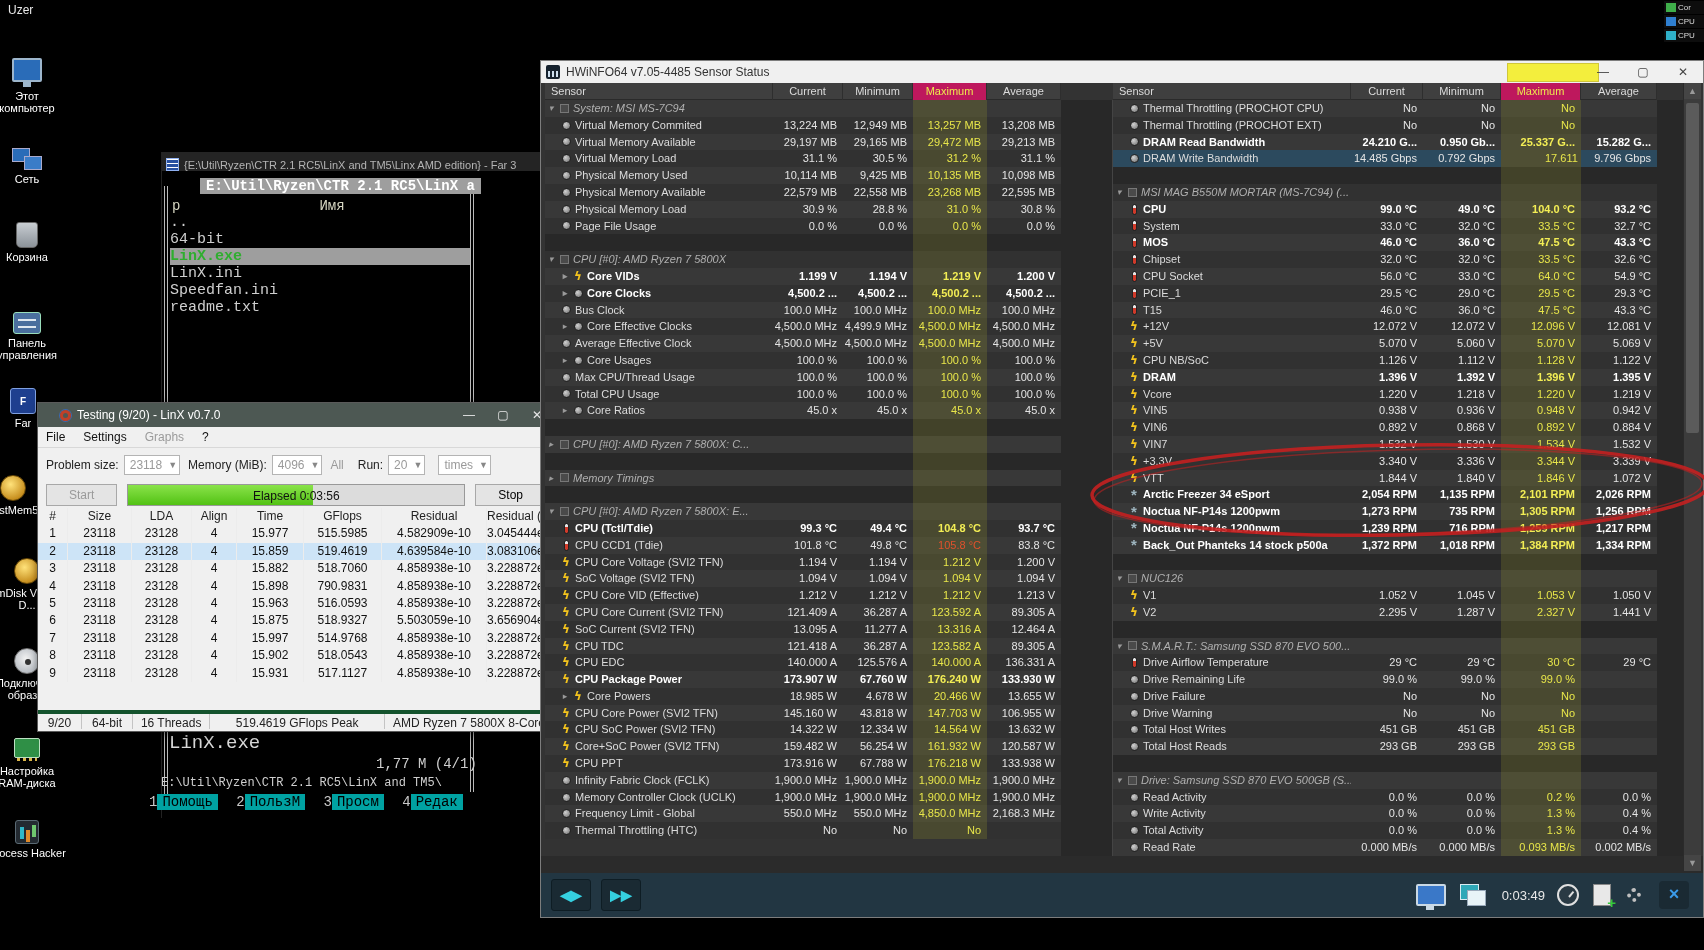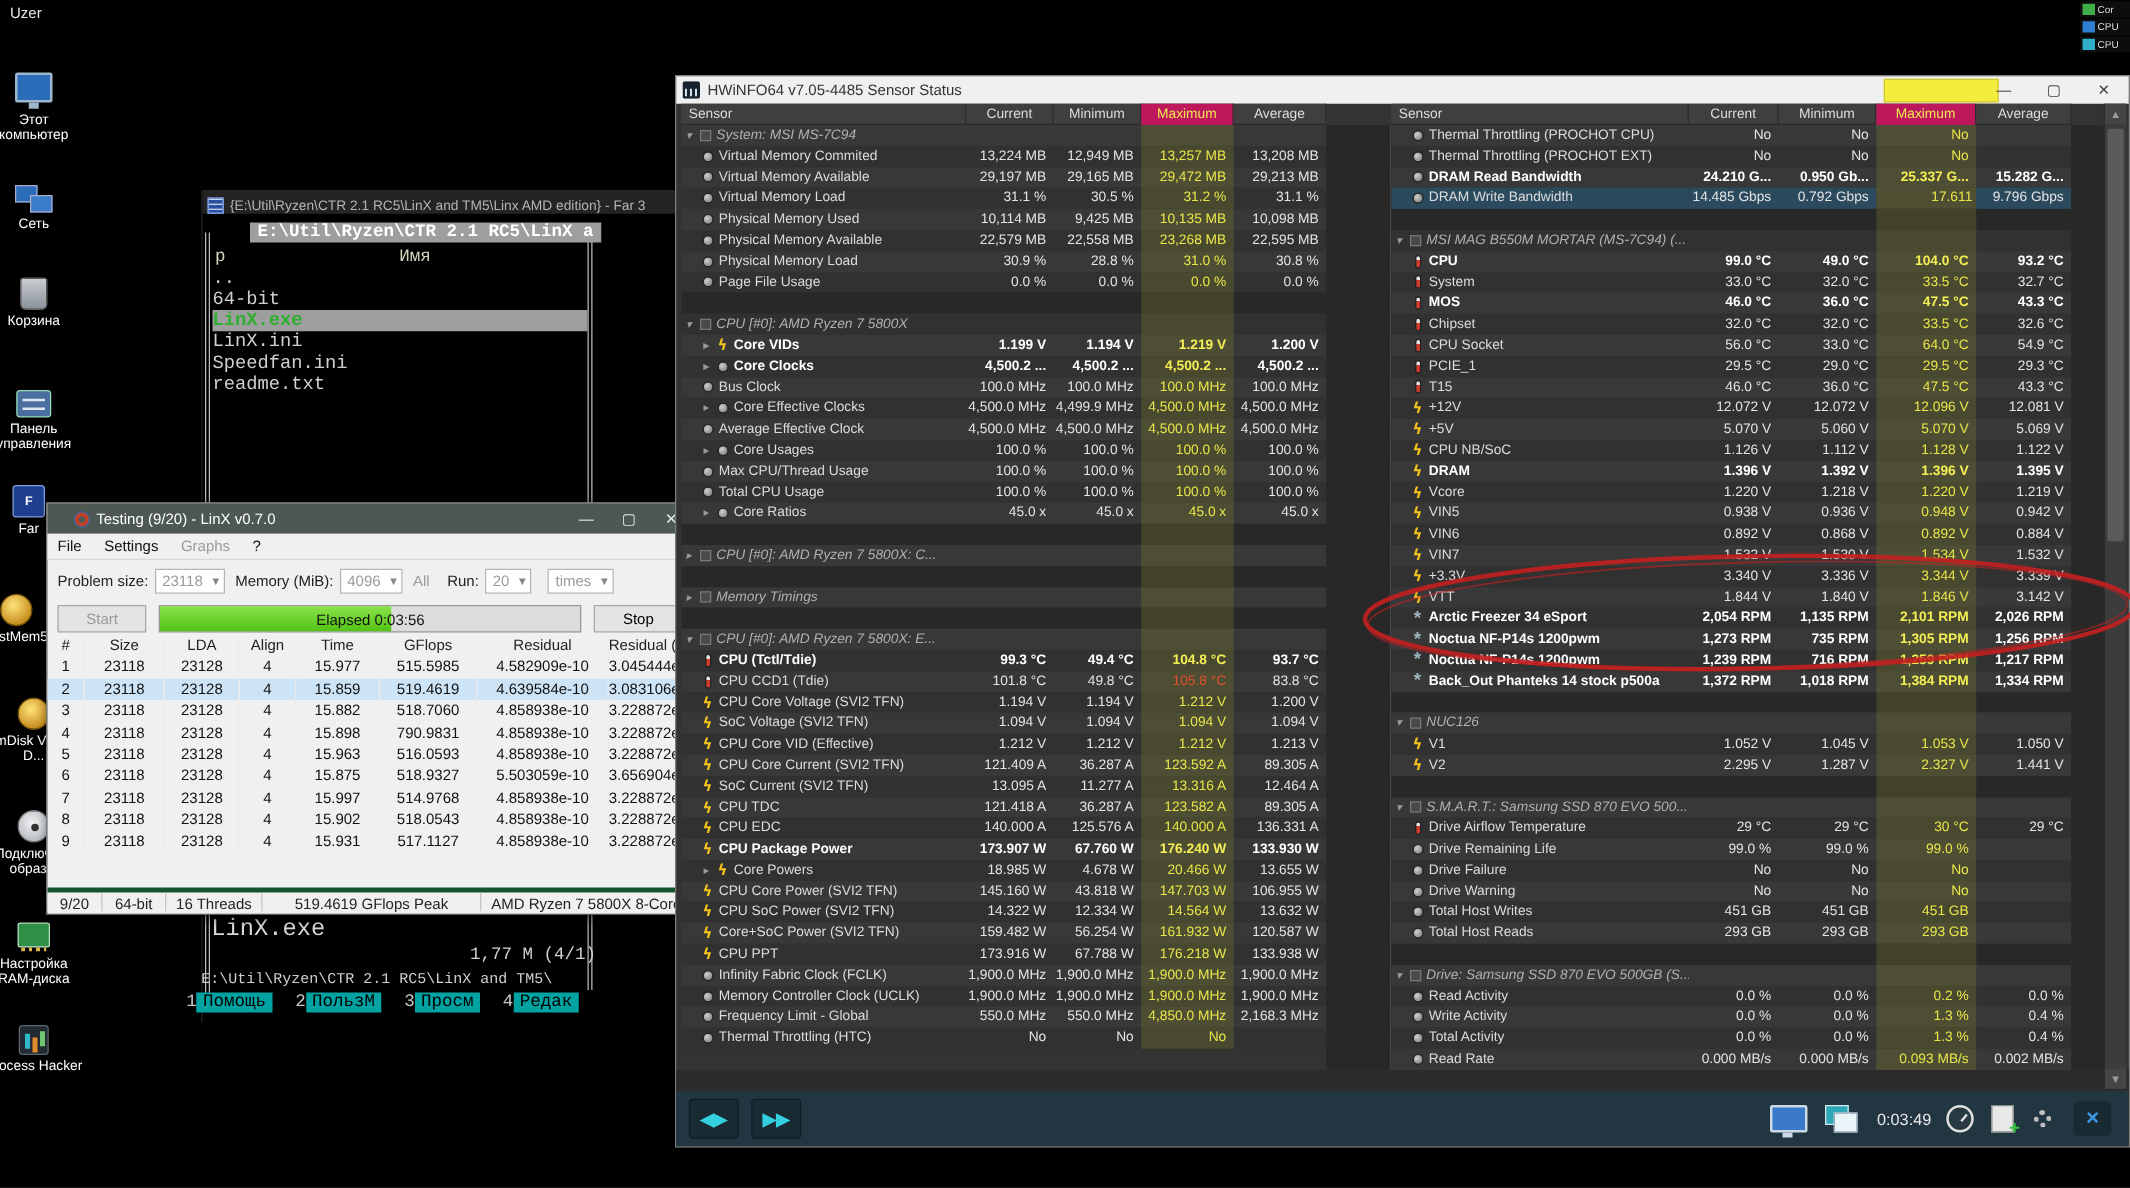--- a/index.html
+++ b/index.html
@@ -1302,21 +1302,21 @@
         <div class="lbl">
           <span class="ind"></span>
           <span class="ic">
             <span class="ic-volt">ϟ</span>
           </span>
           <span class="txt">VTT</span>
         </div>
         <div class="v">1.844 V</div>
         <div class="v">1.840 V</div>
         <div class="v c3">1.846 V</div>
-        <div class="v c4">3.142 V</div>
+        <div class="v c4">1.072 V</div>
       </div>
       <div class="srow gr b">
         <div class="lbl">
           <span class="ind"></span>
           <span class="ic">
             <span class="ic-fan">*</span>
           </span>
           <span class="txt">Arctic Freezer 34 eSport</span>
         </div>
         <div class="v">2,054 RPM</div>

